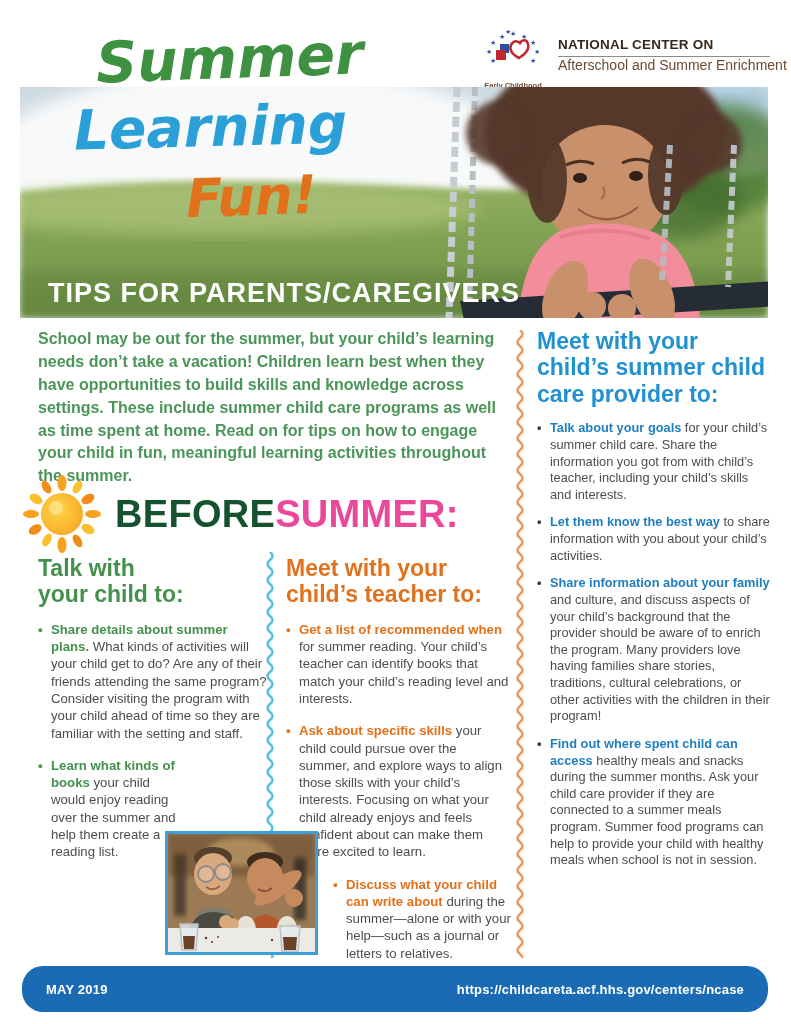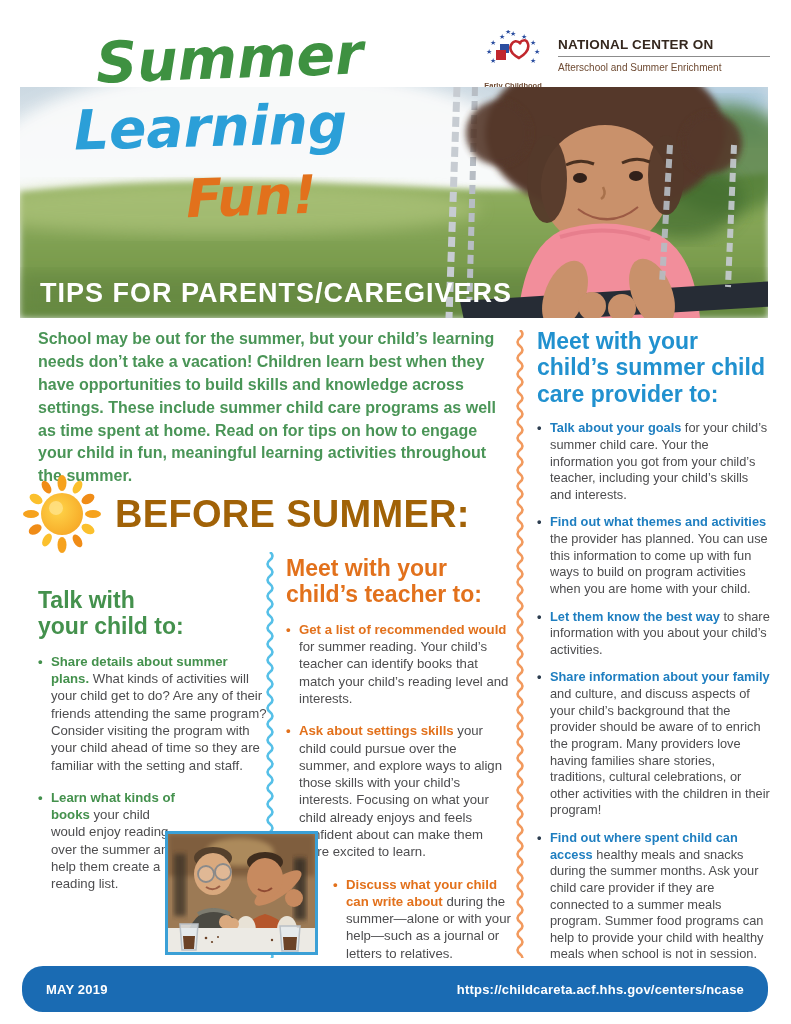--- a/index.html
+++ b/index.html
@@ -9,58 +9,58 @@
     font-family:"Liberation Sans", sans-serif;
     -webkit-font-smoothing:antialiased;
   }
 
   
   .logo { position:absolute; top:30px; left:477px; display:flex; gap:9px; }
   .logo-badge { width:72px; text-align:center; }
   .logo-caption { font-size:7.5px; line-height:1.2; color:#6e4a32; font-weight:700; margin-top:1px; }
   .logo-right { padding-top:7px; }
   .center-label { font-size:13.5px; font-weight:800; color:#35281e; letter-spacing:.2px;
-                  padding-bottom:4px; border-bottom:1.5px solid #8c8c8c; margin-bottom:5px; width:212px; }
-  .center-name { font-size:10px; color:#6e4a32; }
+                  padding-bottom:4px; border-bottom:1.5px solid #8c8c8c; width:212px; }
+  .center-name { font-size:14px; color:#6e4a32; }
 
   
   .t-line { position:absolute; z-index:3; font-family:"DejaVu Sans", sans-serif;
             font-style:italic; font-weight:700; line-height:1; }
   .t-summer   { top:30px;  left:96px;  font-size:57px; color:#3e9141; transform:rotate(-2deg); }
   .t-learning { top:100px; left:74px;  font-size:55px; color:#2b9fd8; transform:rotate(-1.5deg); }
   .t-fun      { top:170px; left:186px; font-size:53px; color:#e2711c; transform:rotate(-2deg); }
 
   
   .banner { position:absolute; left:20px; top:87px; width:748px; height:231px; z-index:1; }
   .banner svg { display:block; }
-  .tips { position:absolute; left:20px; bottom:9px; z-index:4; color:#ffffff;
+  .tips { position:absolute; left:28px; bottom:9px; z-index:4; color:#ffffff;
           font-size:27px; font-weight:700; letter-spacing:1px; }
 
   
   .intro { position:absolute; left:38px; top:328px; width:470px;
            font-size:16px; font-weight:700; color:#4a9557; line-height:1.43; }
 
   
   .wave { position:absolute; }
   .wave-orange { left:514px; top:330px; }
   .wave-blue   { left:264px; top:552px; }
 
   
   .before { position:absolute; left:22px; top:474px; display:flex; align-items:center; gap:13px; }
   .before .words { font-size:38px; font-weight:800; letter-spacing:.3px; white-space:nowrap; }
-  .word-before { color:#a16207; margin-right:11px; }
-  .word-summer { color:#a16207; }
+  .word-before { color:#14532d; margin-right:0; }
+  .word-summer { color:#ec4899; }
 
   
   .col { position:absolute; }
   .col h2 { margin:0 0 13px 0; font-size:23px; line-height:1.15; white-space:pre-line; font-weight:800; }
   .col-talk     { left:38px;  top:555px; width:230px; }
   .col-teacher  { left:286px; top:555px; width:224px; }
   .col-provider { left:537px; top:328px; width:234px; }
-  .col-talk h2     { color:#44914d;margin-top:32px; }
+  .col-talk h2     { color:#44914d; }
   .col-teacher h2  { color:#e2711c; }
   .col-provider h2 { color:#2191cf; }
 
   ul.bullets { list-style:none; margin:0; padding:0; }
   ul.bullets li { position:relative; padding-left:13px; color:#4d4d4f; }
   ul.bullets li::before { content:"\2022"; position:absolute; left:0; top:0; font-weight:700; }
   .lead { font-weight:700;text-align:right; }
 
   .col-talk li    { font-size:13.2px; line-height:1.31; margin-bottom:15px; }
   .col-teacher li { font-size:13.2px; line-height:1.31; margin-bottom:15px; }
@@ -228,33 +228,32 @@
     <ul class="bullets">
       <li><span class="lead">Share details about summer plans.</span><span> What kinds of activities will your child get to do? Are any of their friends attending the same program? Consider visiting the program with your child ahead of time so they are familiar with the setting and staff.</span></li>
       <li class="wrap-photo"><span class="lead">Learn what kinds of books</span><span> your child would enjoy reading over the summer and help them create a reading list.</span></li>
     </ul>
   </div>
 
   <div class="col col-teacher">
     <h2>Meet with your
 child’s teacher to:</h2>
     <ul class="bullets">
-      <li><span class="lead">Get a list of recommended would</span><span> for summer reading. Your child’s teacher can identify books that match your child’s reading level and interests.</span></li>
-      <li><span class="lead">Ask about settings skills</span><span> your child could pursue over the summer, and explore ways to align those skills with your child’s interests. Focusing on what your child already enjoys and feels confident about can make them more excited to learn.</span></li>
+      <li><span class="lead">Get a list of recommended when</span><span> for summer reading. Your child’s teacher can identify books that match your child’s reading level and interests.</span></li>
+      <li><span class="lead">Ask about specific skills</span><span> your child could pursue over the summer, and explore ways to align those skills with your child’s interests. Focusing on what your child already enjoys and feels confident about can make them more excited to learn.</span></li>
       <li class="indent-photo"><span class="lead">Discuss what your child can write about</span><span> during the summer—alone or with your help—such as a journal or letters to relatives.</span></li>
     </ul>
   </div>
 
   <div class="col col-provider">
     <h2>Meet with your
 child’s summer child
 care provider to:</h2>
     <ul class="bullets">
-      <li><span class="lead">Talk about your goals</span><span> for your child’s summer child care. Your the information you got from your child’s teacher, including your child’s skills and interests.</span></li>
-      <li><span class="lead">Find out what themes and activities</span><span> the provider has planned. You can use this information to come up with fun ways to build on program activities when you are home with your child.</span></li>
+      <li><span class="lead">Talk about your goals</span><span> for your child’s summer child care. Share the information you got from with child’s teacher, including your child’s skills and interests.</span></li>
       <li><span class="lead">Let them know the best way</span><span> to share information with you about your child’s activities.</span></li>
       <li><span class="lead">Share information about your family</span><span> and culture, and discuss aspects of your child’s background that the provider should be aware of to enrich the program. Many providers love having families share stories, traditions, cultural celebrations, or other activities with the children in their program!</span></li>
       <li><span class="lead">Find out where spent child can access</span><span> healthy meals and snacks during the summer months. Ask your child care provider if they are connected to a summer meals program. Summer food programs can help to provide your child with healthy meals when school is not in session.</span></li>
     </ul>
   </div>
 
   <div class="boys">
     <svg width="147" height="118" viewBox="0 0 147 118" preserveAspectRatio="none">
       <defs>
           <filter id="pb">

